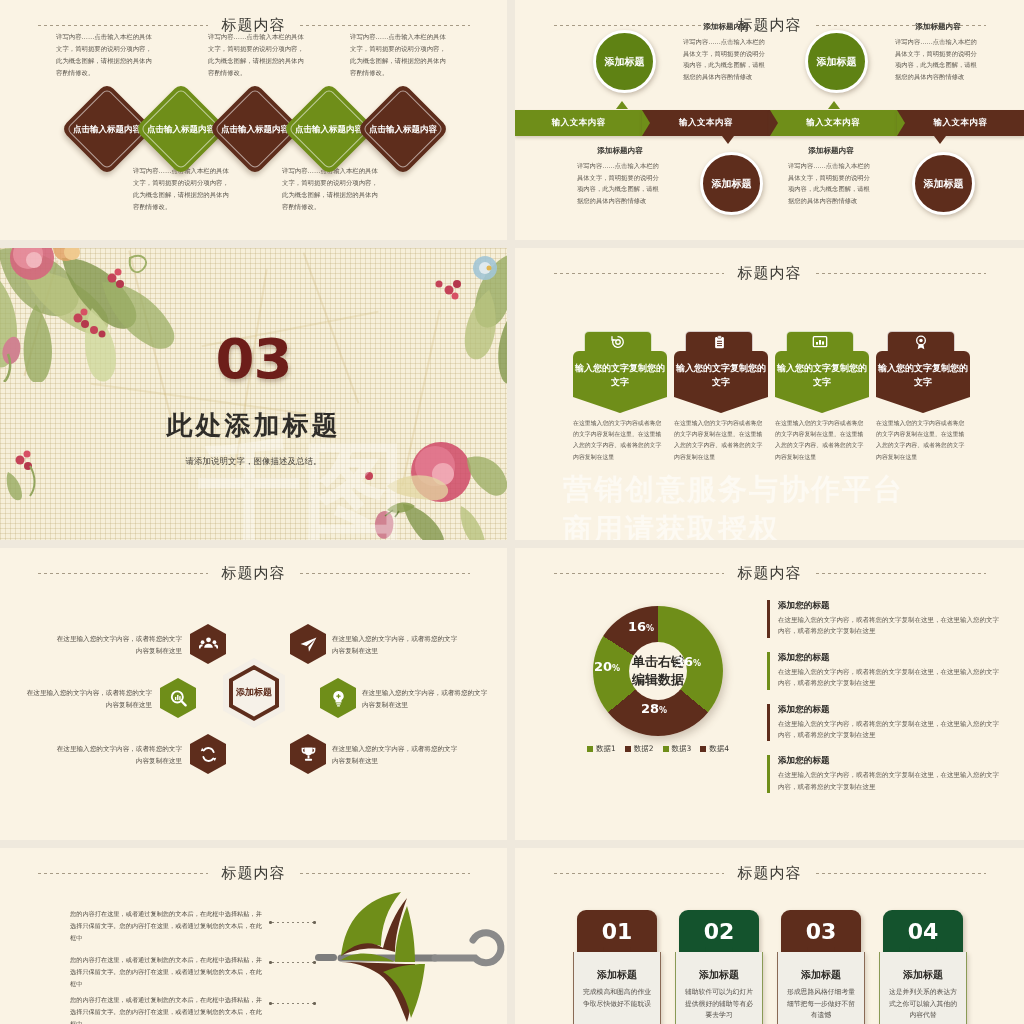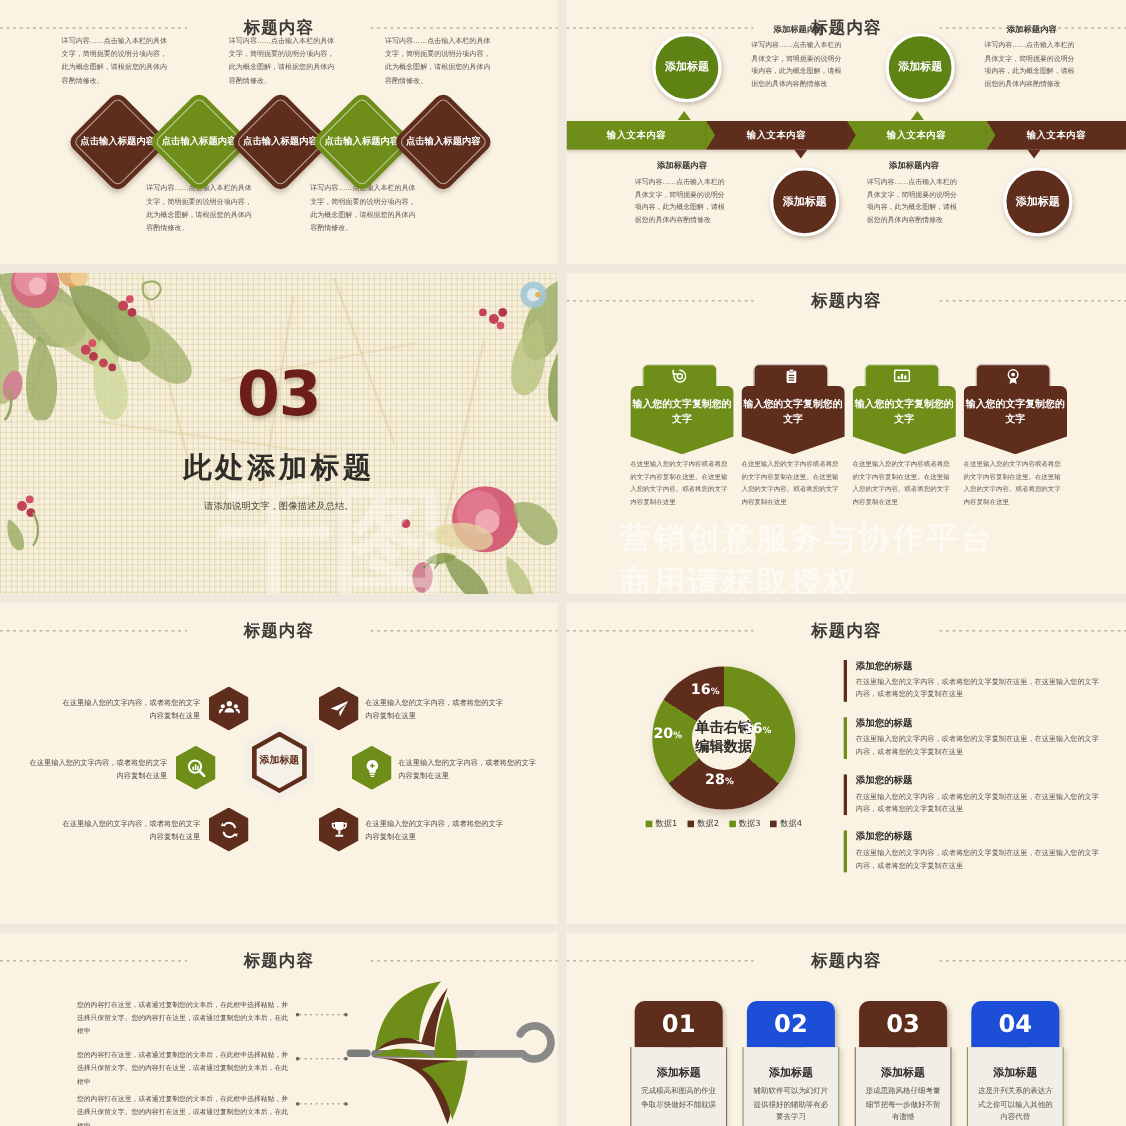--- a/index.html
+++ b/index.html
@@ -16,21 +16,21 @@
   .slide.s3{left:0;top:248px;width:507px;height:292px;}
   .slide.s4{left:515px;top:248px;width:509px;height:292px;}
   .slide.s5{left:0;top:548px;width:507px;height:292px;}
   .slide.s6{left:515px;top:548px;width:509px;height:292px;}
   .slide.s7{left:0;top:848px;width:507px;height:176px;}
   .slide.s8{left:515px;top:848px;width:509px;height:176px;}
 
   
   .sl-title{
     position:absolute;left:0;right:0;top:14px;height:22px;
-    display:flex;align-items:center;justify-content:space-between;gap:14px;font-weight:bold;
+    display:flex;align-items:center;justify-content:center;gap:14px;
   }
   .sl-title .dash{
     flex:0 0 170px;height:1px;
     background-image:linear-gradient(to right,#a79b86 0 3px,transparent 3px 6px);
     background-size:6px 1px;background-repeat:repeat-x;
   }
   .sl-title .txt{
     font-size:15px;color:#3b3a35;letter-spacing:1px;white-space:nowrap;
     font-family:"DejaVu Sans",sans-serif;
   }
@@ -226,21 +226,21 @@
     border-radius:9px 9px 0 0;
     display:flex;align-items:center;justify-content:center;
     color:#fff;font-size:22px;font-weight:bold;font-family:"DejaVu Sans",sans-serif;
     box-shadow:2px 2px 4px rgba(90,70,50,.28);
   }
   .card .tab::after{
     content:"";position:absolute;left:50%;transform:translateX(-50%);
     bottom:-9px;width:28px;height:18px;border-radius:0 0 14px 14px;background:inherit;
   }
   .card.brown .tab{background:#5e2d1c;}
-  .card.green .tab{background:#1d4ed8;}
+  .card.green .tab{background:#14532d;}
   .card .panel{
     position:relative;width:88px;height:80px;margin-top:0;
     background:#f0eee7;border:1px solid #8a9a55;border-top:none;
     box-sizing:border-box;padding:16px 7px 0;text-align:center;
     box-shadow:2px 2px 4px rgba(90,70,50,.18);
   }
   .card.brown .panel{border-color:#8a6a55;}
   .card .panel .h{font-size:10px;font-weight:bold;color:#2f2d29;margin-bottom:5px;font-family:"DejaVu Sans",sans-serif;}
   .card .panel .p{font-size:6.8px;line-height:1.7;color:#55504a;font-family:"DejaVu Sans",sans-serif;}
 

